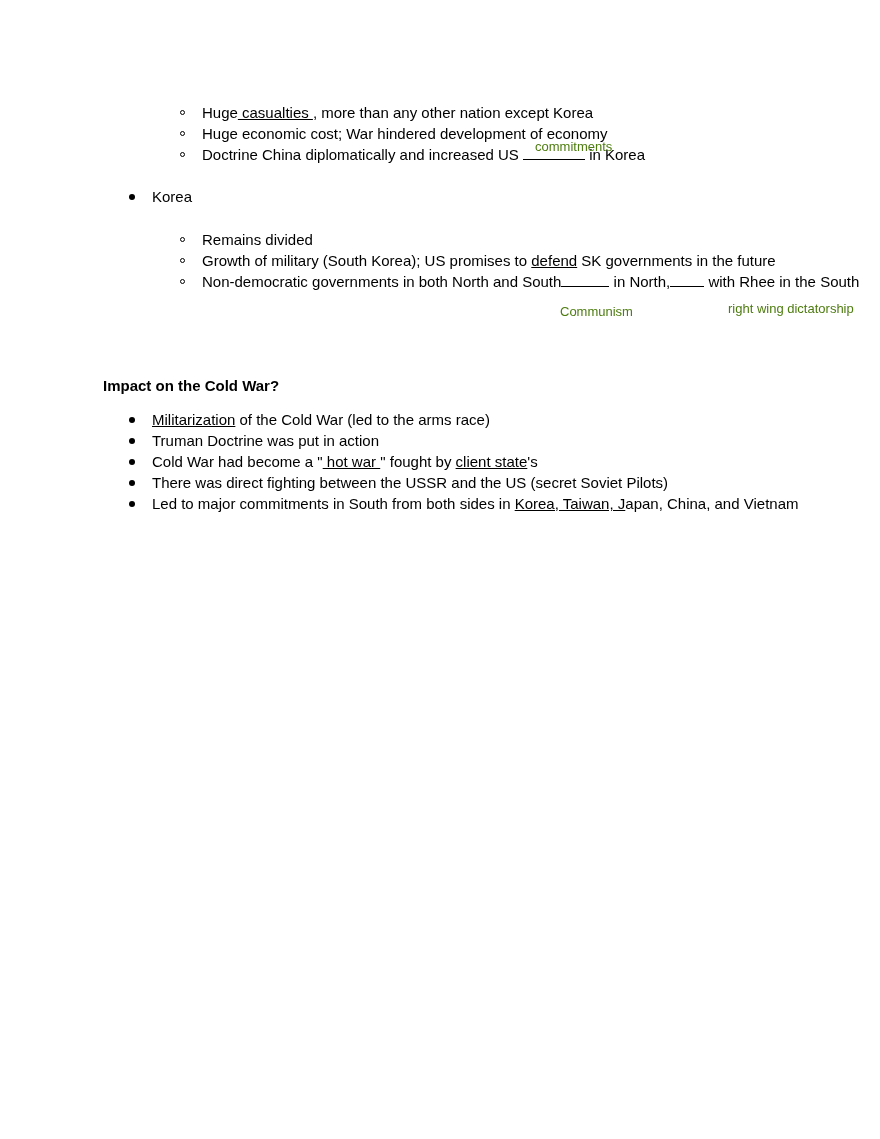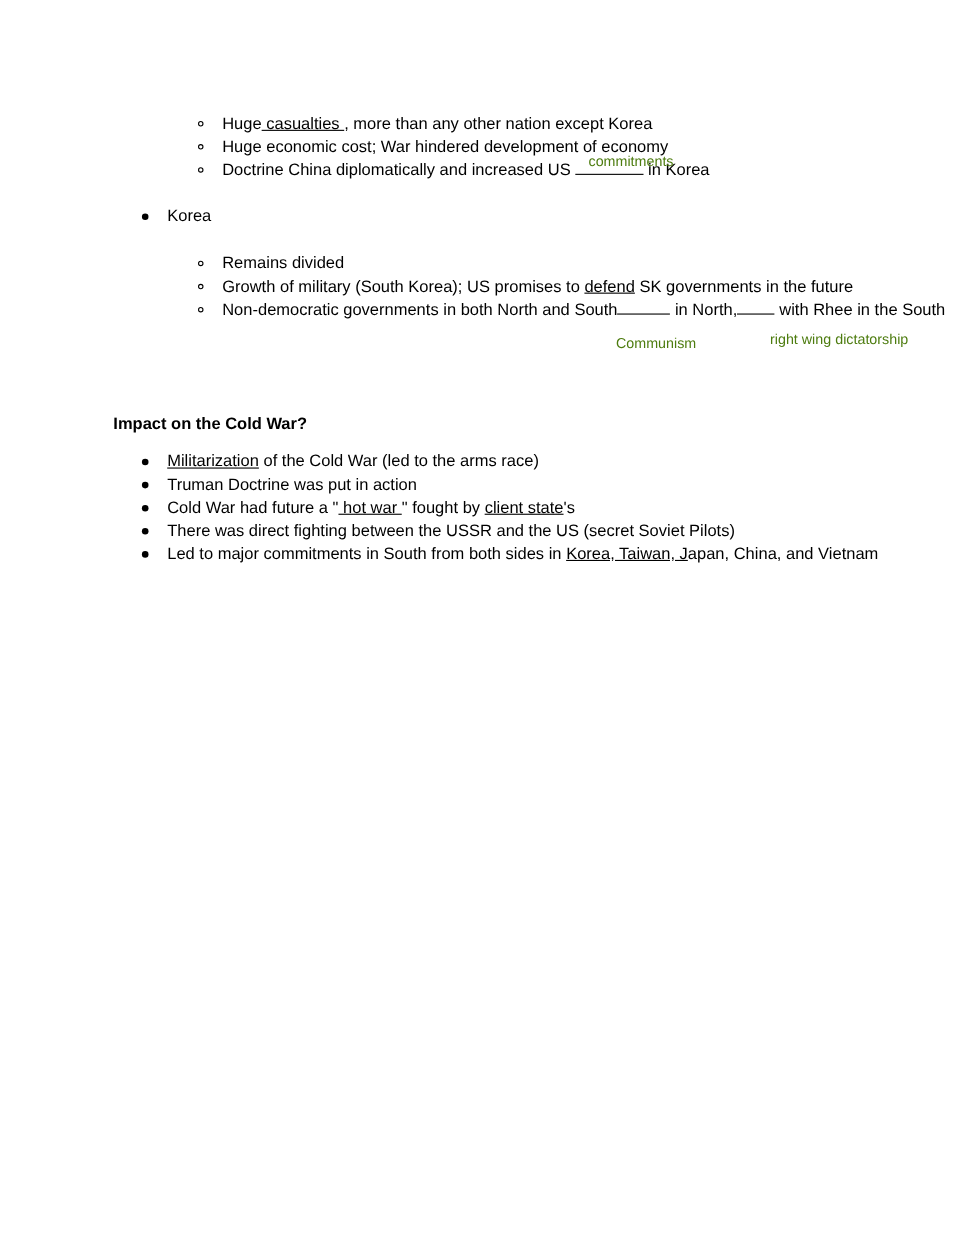--- a/index.html
+++ b/index.html
@@ -112,27 +112,27 @@
 
   <div class="block-b">
     <ul class="sub-list">
       <li class="sub-item"><span> Remains divided</span></li>
       <li class="sub-item"><span>Growth of military (South Korea); US promises to </span><span class="u">defend</span><span> SK governments in the future</span></li>
       <li class="sub-item"><span>Non-democratic governments in both North and South</span><span class="blank" style="width:48px"></span><span> in North,</span><span class="blank" style="width:34px"></span><span> with Rhee in the South</span></li>
     </ul>
   </div>
 
   <div class="annot" style="left:560px; top:304px;">Communism</div>
-  <div class="annot" style="left:700px; top:301px;text-align:center;">right wing dictatorship</div>
+  <div class="annot" style="left:728px; top:301px;text-align:center;">right wing dictatorship</div>
 
   <div class="heading">Impact on the Cold War?</div>
 
   <div class="block-c">
     <ul class="sub-list">
       <li class="main-item"><span class="u">Militarization</span><span> of the Cold War (led to the arms race)</span></li>
       <li class="main-item"><span>Truman Doctrine was put in action</span></li>
-      <li class="main-item"><span>Cold War had future a "</span><span class="u"> hot war </span><span>" fought by </span><span class="u">client state</span><span>'s</span></li>
+      <li class="main-item"><span>Cold War had become a "</span><span class="u"> hot war </span><span>" fought by </span><span class="u">client state</span><span>'s</span></li>
       <li class="main-item"><span>There was direct fighting between the USSR and the US (secret Soviet Pilots)</span></li>
       <li class="main-item"><span>Led to major commitments in South from both sides in </span><span class="u">Korea, Taiwan, J</span><span>apan, China, and Vietnam</span></li>
     </ul>
   </div>
 
 </div>
 
 </body></html>

